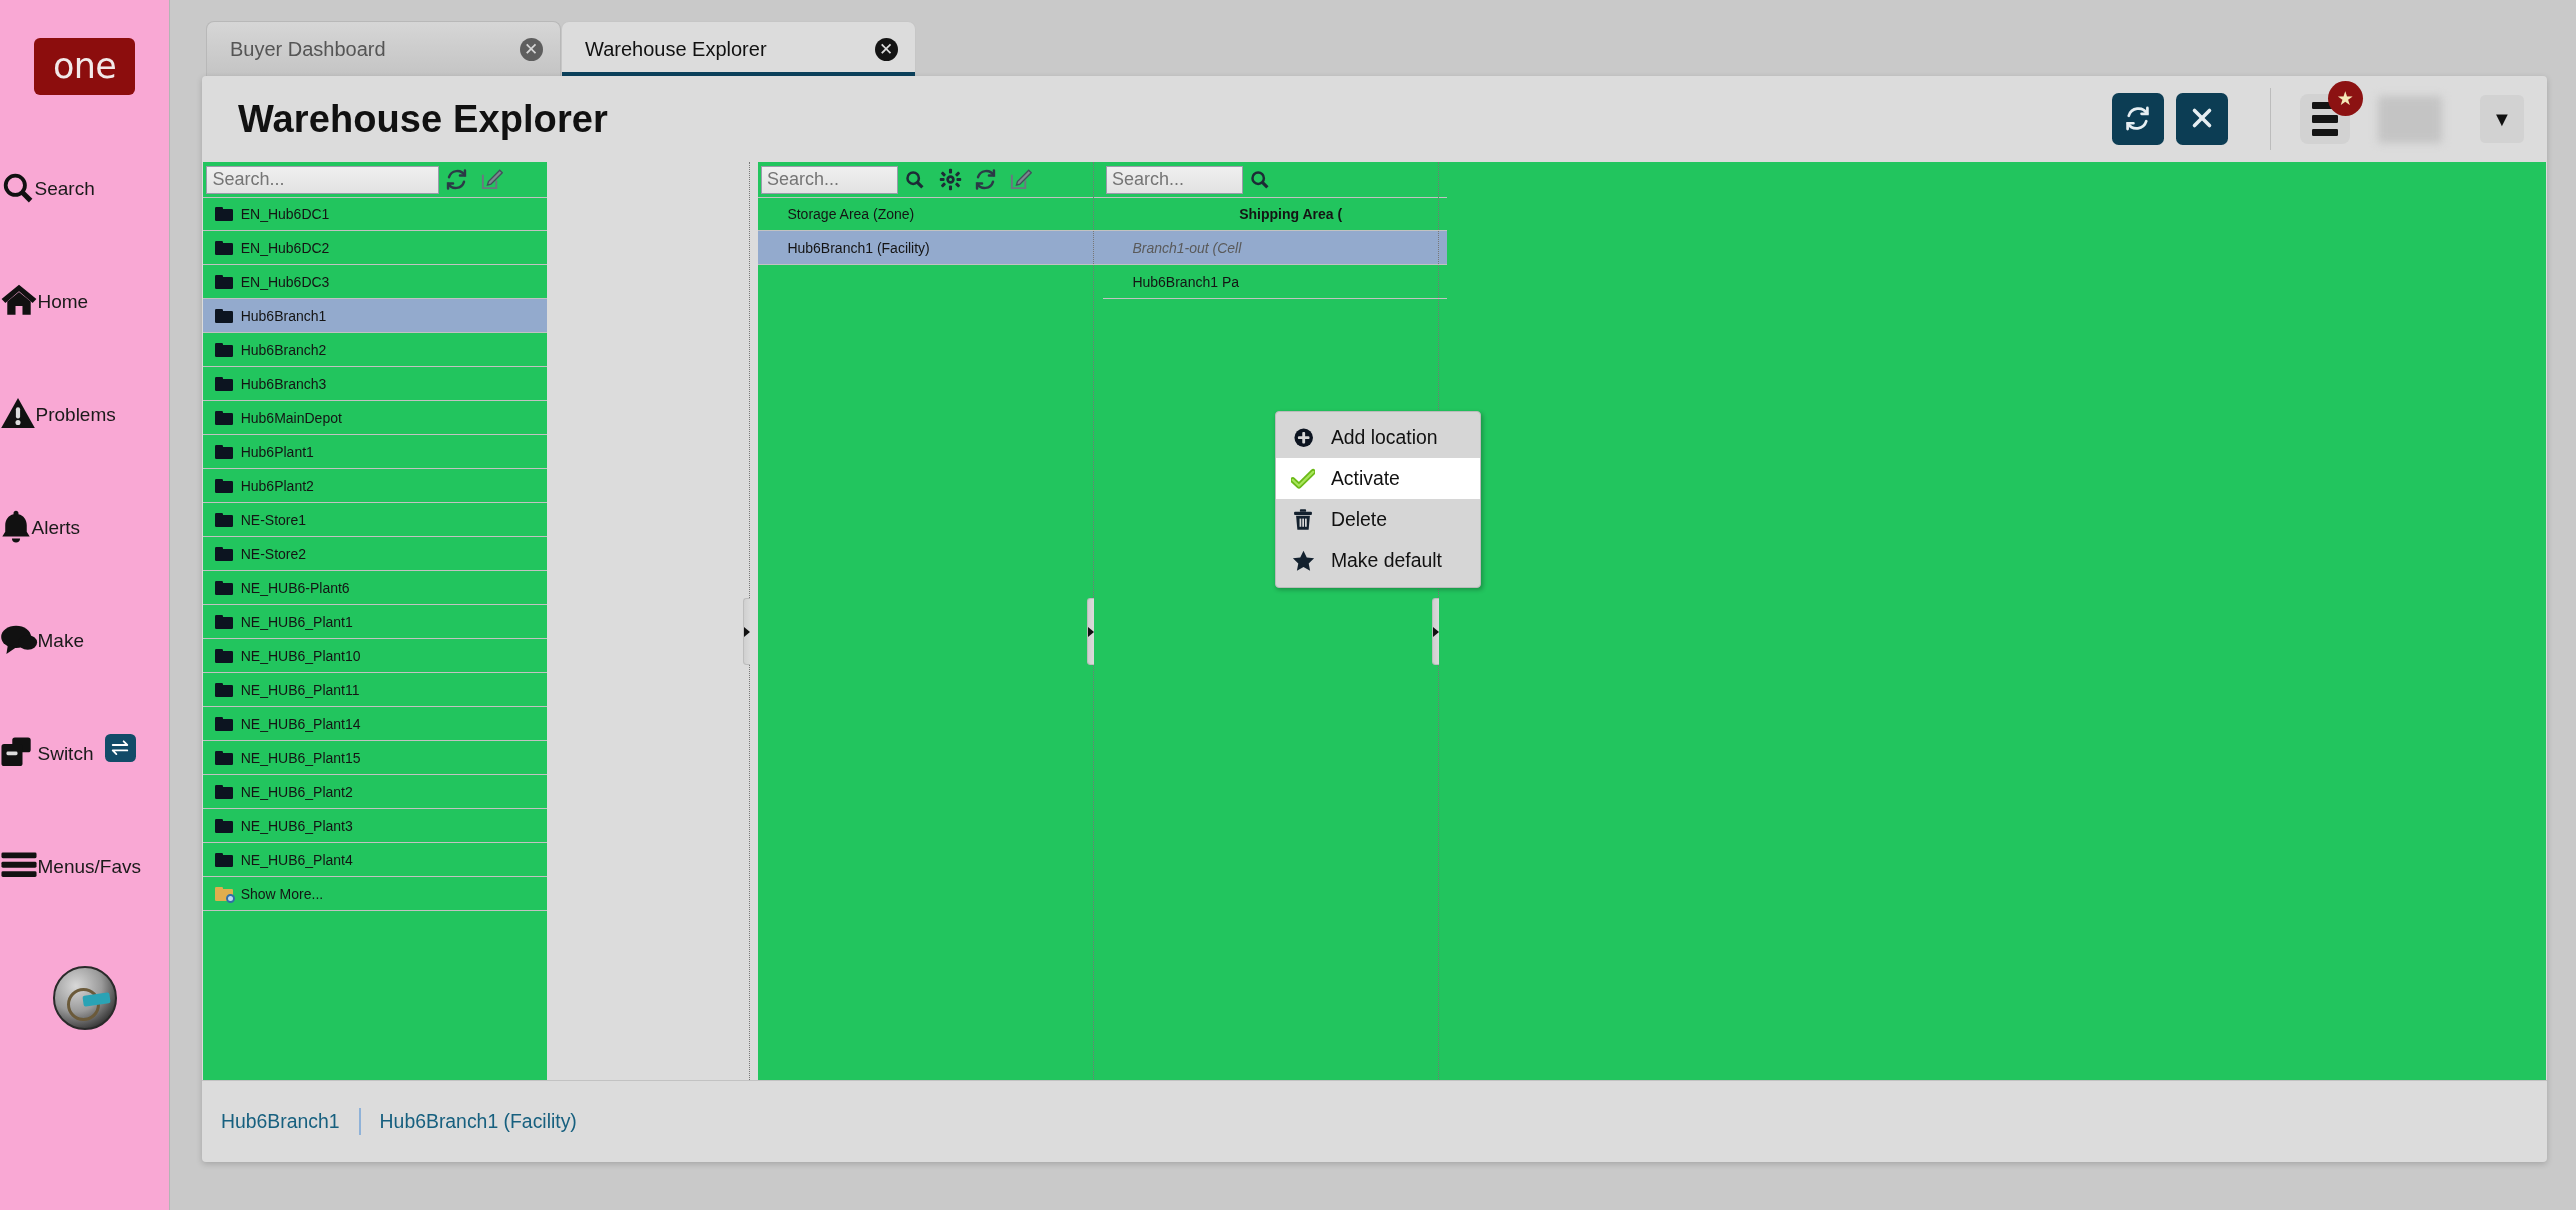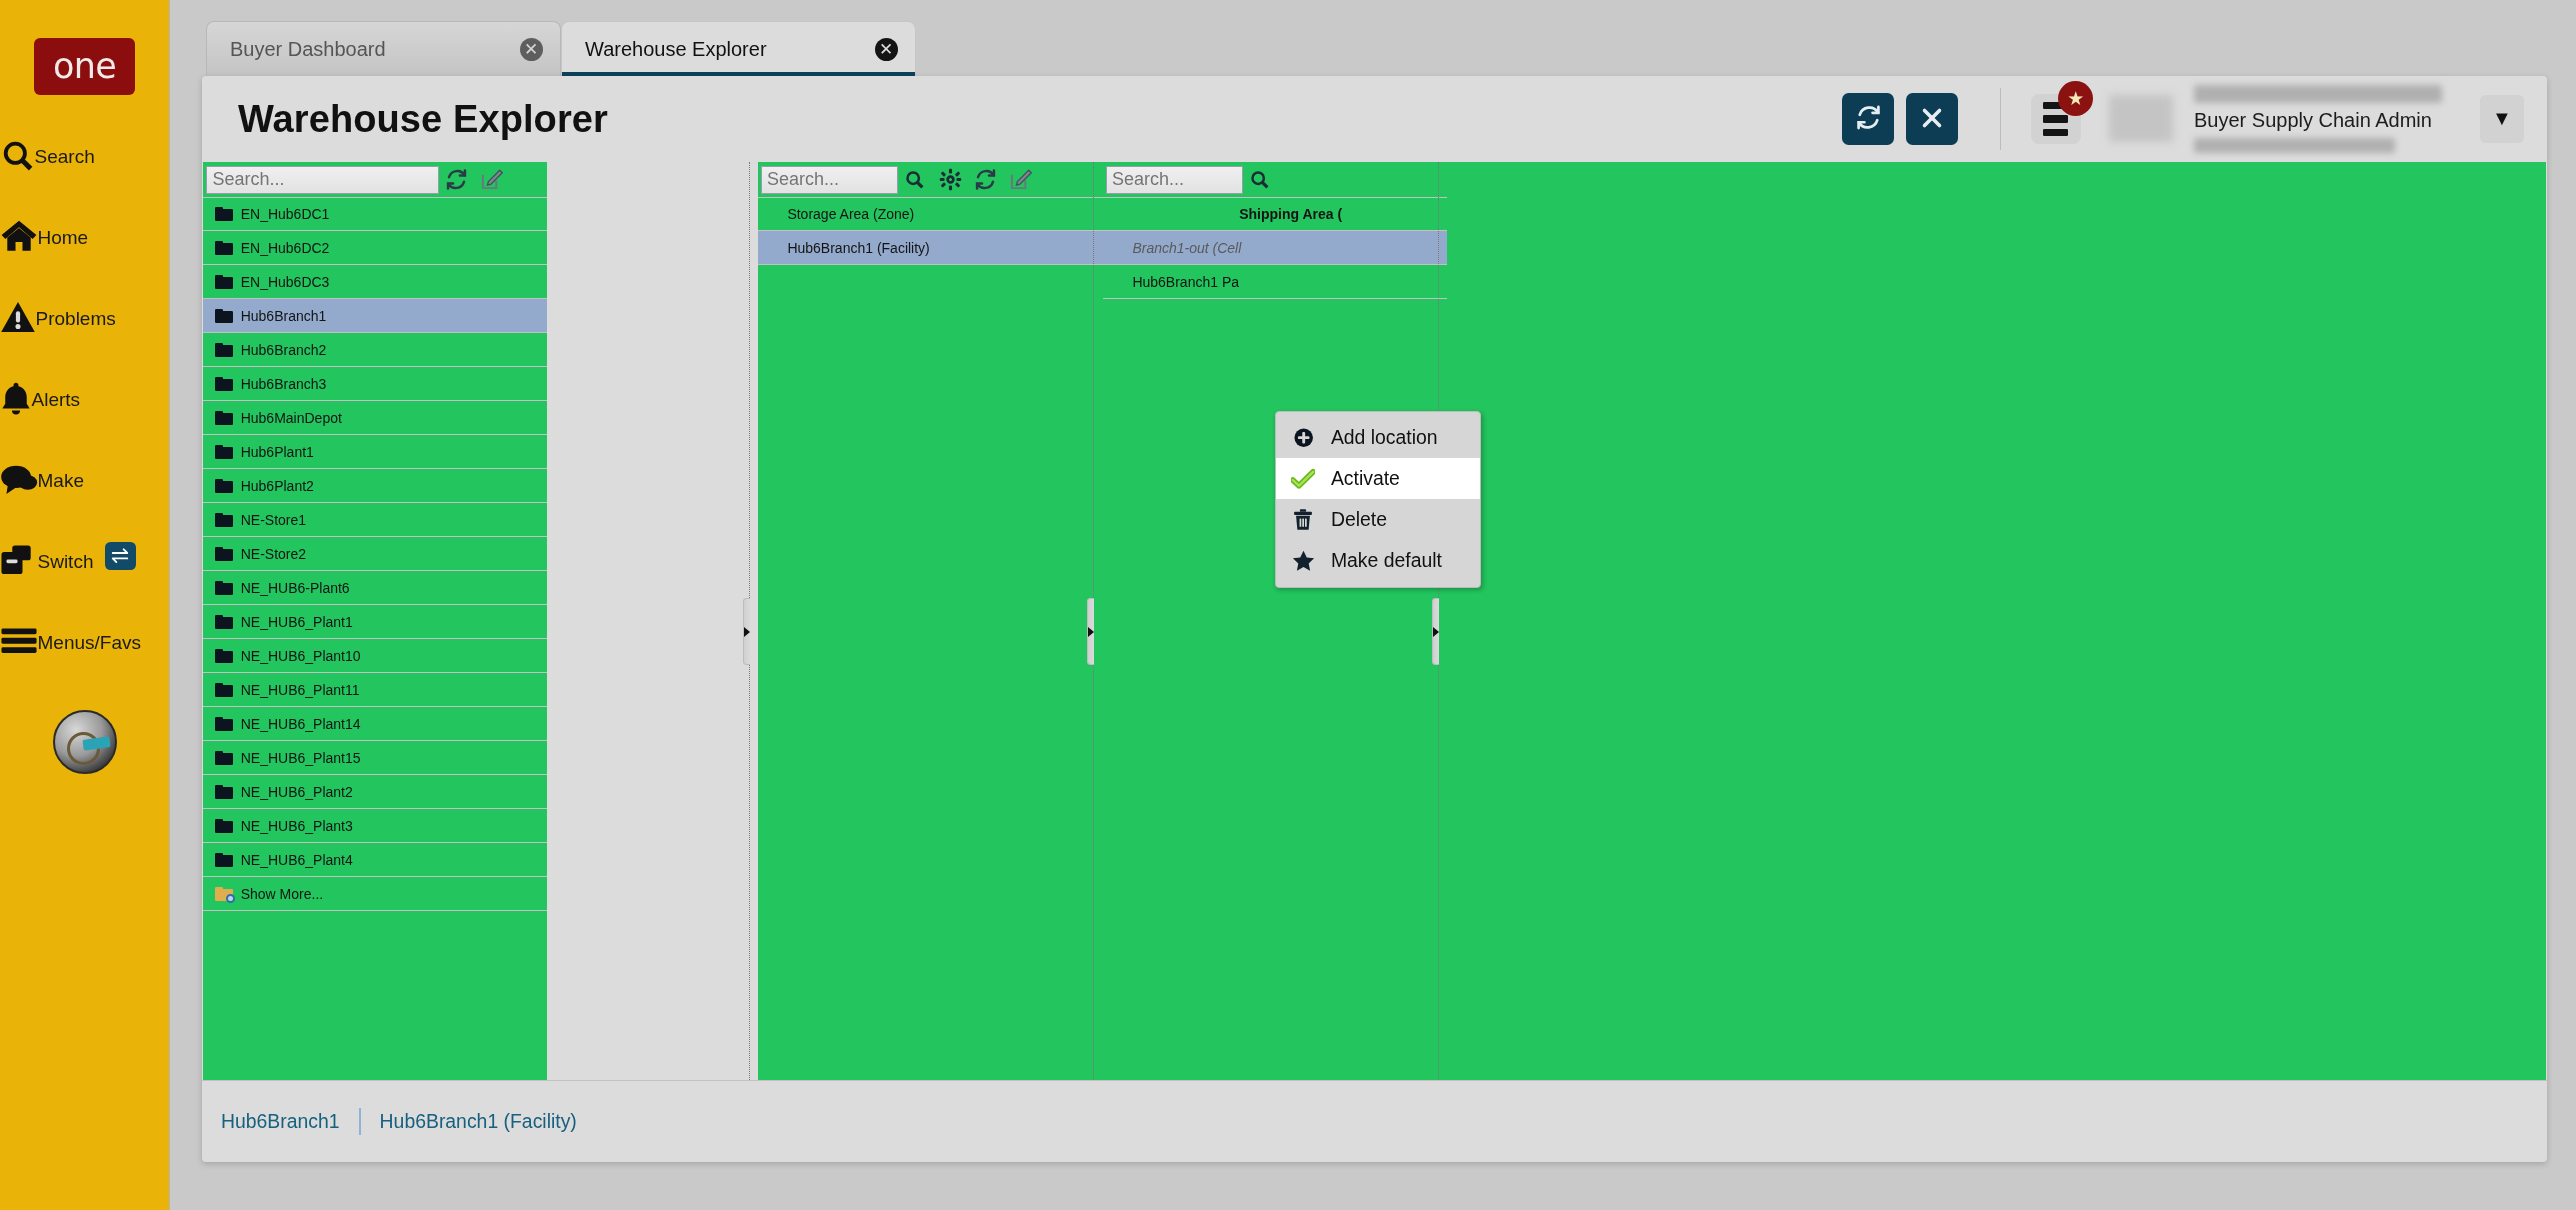--- a/index.html
+++ b/index.html
@@ -7,23 +7,23 @@
     width: 2576px; height: 1211px;
     background: #c9c9c9;
     font-family: "Liberation Sans", sans-serif;
     overflow: hidden;
   }
 
   
   #left-rail {
     position: absolute; left: 0; top: 0;
     width: 170px; height: 1211px;
-    background: #eab308;
+    background: #f9a8d4;
     border-right: 0.7px solid #b4b4b4;
-    display: flex; flex-direction: column; align-items: center;
+    display: flex; flex-direction: column; align-items: center; gap: 32px;
   }
   #brand-logo {
     width: 101px; height: 57px; margin-top: 38px;
     background: #8c0d0d; border-radius: 6px;
     display: flex; align-items: center; justify-content: center;
     color: #f2e9e9; font-size: 35px; font-weight: 400;
     font-family: "DejaVu Sans", sans-serif; letter-spacing: -0.7px;
     line-height: 1;
   }
   .rail-item {
@@ -370,25 +370,20 @@
 
       <div id="menus-fav-btn">
         <i></i>
         <i></i>
         <i></i>
         <span id="fav-badge">★</span>
       </div>
 
       <div id="user-avatar"></div>
 
-      <div id="user-block">
-        <div class="blur-line" id="user-name-blur"></div>
-        <div id="user-role">Buyer Supply Chain Admin</div>
-        <div class="blur-line" id="user-org-blur"></div>
-      </div>
 
       <div id="user-caret">
         <span>▼</span>
       </div>
     </div>
   </div>
 
   <div id="explorer">
 
     <div class="col" style="left:1.3px; width:344px;">

